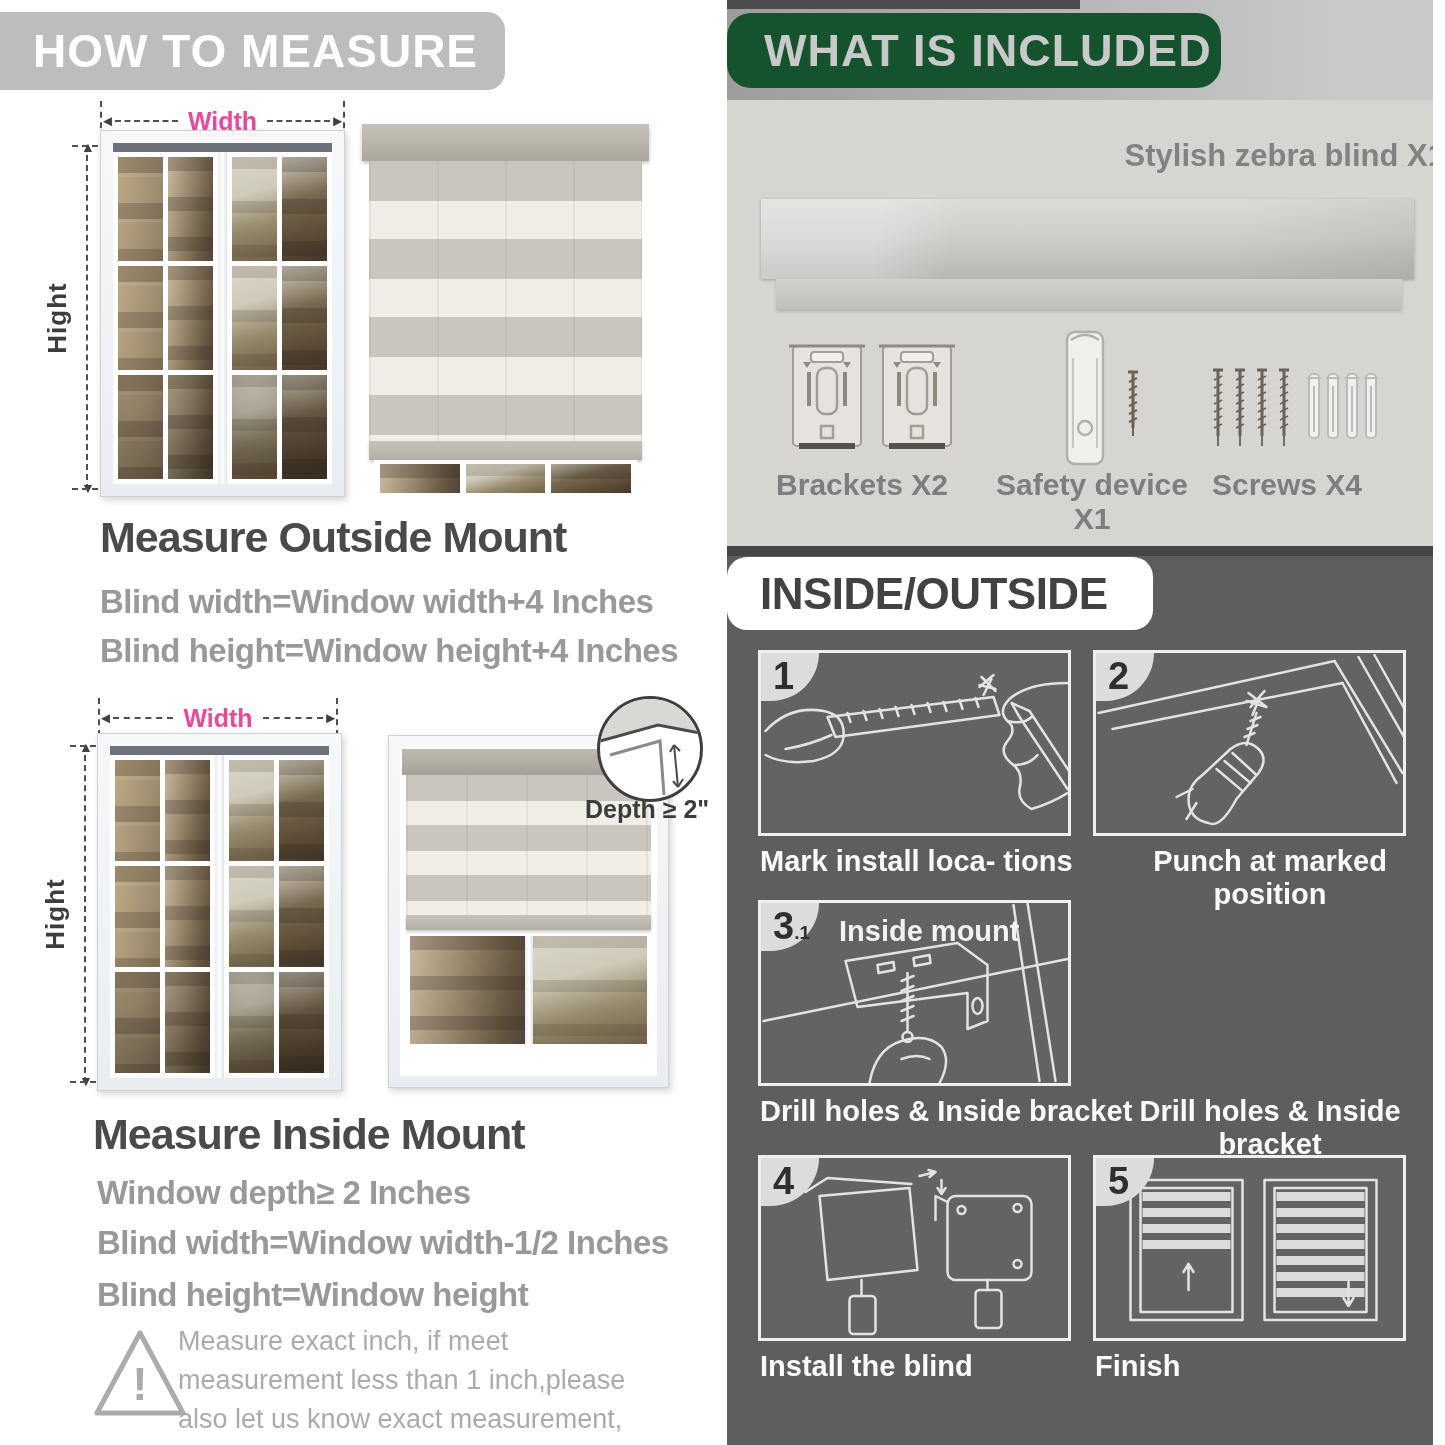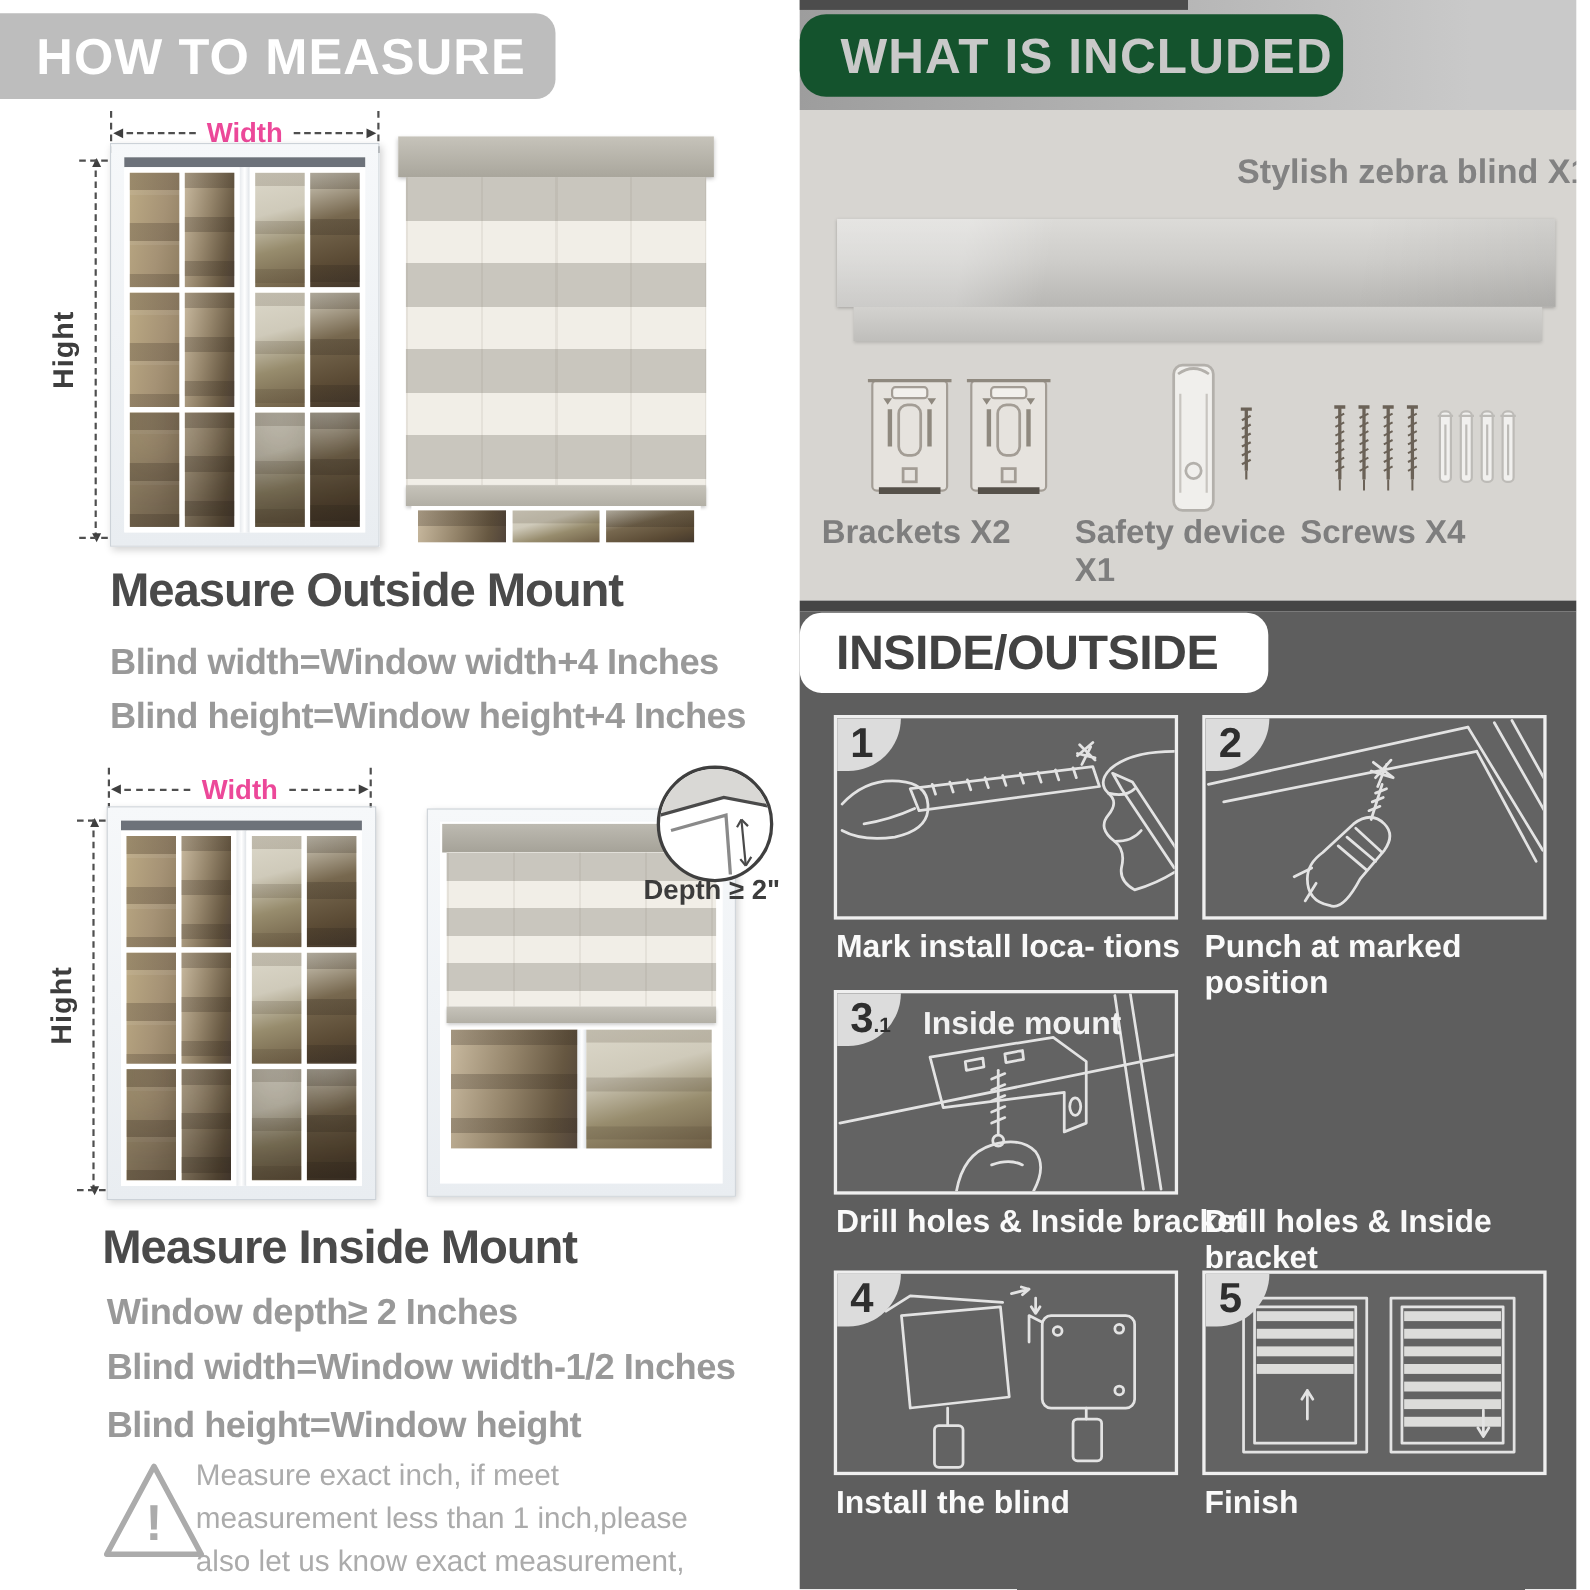--- a/index.html
+++ b/index.html
@@ -105,41 +105,41 @@
     left:34px; top:99px; width:653px; height:80px;
     background:
       linear-gradient(100deg, rgba(255,255,255,0.28) 0 18%, rgba(255,255,255,0) 30% 72%, rgba(0,0,0,0.06)),
       linear-gradient(180deg,#dcdbd8 0%,#cfcecb 45%,#b8b7b4 100%);
     box-shadow:0 1px 3px rgba(0,0,0,0.25);
   }
   .headrail-lower {
     left:49px; top:179px; width:626px; height:31px;
     background:linear-gradient(180deg,#d3d2cf,#bfbebb); box-shadow:0 2px 3px rgba(0,0,0,0.15);
   }
-  .inc-label { top:368px; font-size:30px; font-weight:bold; color:#7e7e7e; }
+  .inc-label { top:368px; font-size:30px; font-weight:bold; color:#7e7e7e; text-align:center; }
 
   .bar-mid { left:727px; top:546px; width:718px; height:10px; background:#454545; }
   .mount { left:727px; top:556px; width:718px; height:889px; background:#5e5e5e; }
   .banner-mount {
     left:0; top:1px; width:426px; height:73px; background:#ffffff; border-radius:20px;
     box-sizing:border-box; padding-left:33px; line-height:73px; font-size:44px; font-weight:bold;
     color:#424242; letter-spacing:-0.5px;
   }
   .panelbox { width:313px; height:186px; border:3px solid #efefef; box-sizing:border-box; background:#636363; overflow:hidden; }
   .art { position:absolute; left:0; top:0; width:100%; height:100%; }
   .art path, .art rect, .art circle, .art ellipse { stroke:#e3e3e3; stroke-width:2.5; fill:none; stroke-linecap:round; stroke-linejoin:round; }
   .art .f { fill:#dcdcda; stroke:none; }
   .badge {
     position:absolute; top:0; left:0; width:58px; height:48px; background:#dcdcdc;
     border-radius:0 0 48px 0; color:#2f2f2f; padding-left:12px; box-sizing:border-box; z-index:2;
   }
   .badge-num { font-size:38px; font-weight:bold; line-height:46px; }
   .badge-sub { font-size:19px; font-weight:bold; }
   .step-title { position:absolute; top:12px; left:78px; font-size:29px; font-weight:bold; color:#f2f2f2; z-index:2; }
-  .caption { font-size:29px; font-weight:bold; color:#fafafa; }
+  .caption { font-size:29px; font-weight:bold; color:#fafafa;text-align:center; }
 
   .warn-tri { left:92px; top:1326px; }
 </style>
 </head>
 <body>
 
 <div id="page">
 
   <div class="abs banner-left">HOW TO MEASURE</div>
 

